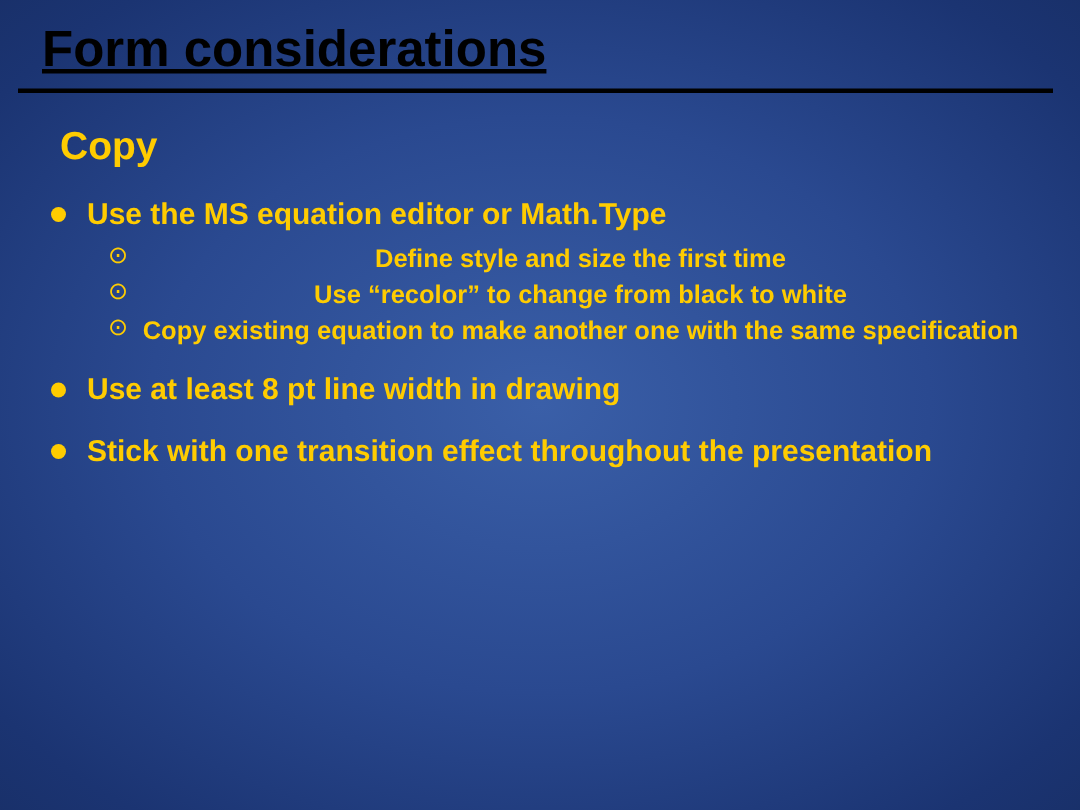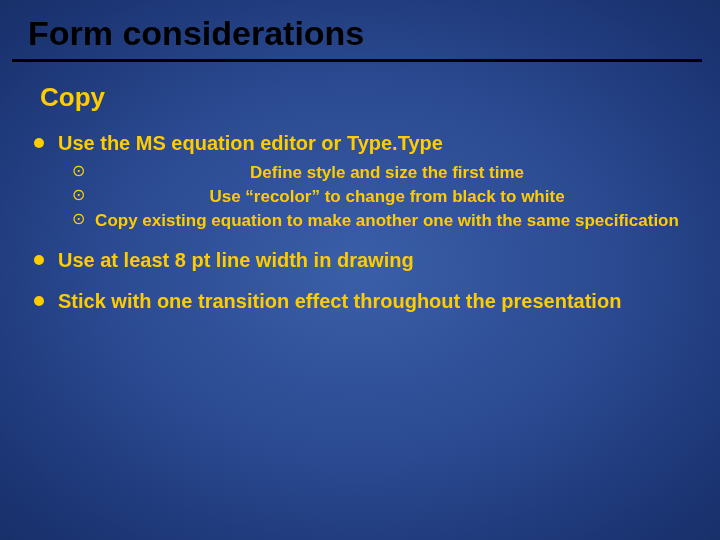--- a/index.html
+++ b/index.html
@@ -15,20 +15,21 @@
   position: relative;
 }
 .title-wrap {
   padding: 14px 0 0 28px;
 }
 .title {
   color: #000000;
   font-size: 34px;
   font-weight: bold;
   letter-spacing: 0px;
+  text-decoration: underline;
 }
 .underline {
   height: 3px;
   background: #000000;
   margin: 6px 18px 0 12px;
 }
 .subtitle {
   color: #ffcc00;
   font-size: 26px;
   font-weight: bold;
@@ -91,21 +92,21 @@
 <div class="title-wrap">
   <div class="title">Form considerations</div>
 </div>
 <div class="underline"></div>
 
 <div class="subtitle">Copy</div>
 
 <div class="content">
   <ul class="main">
     <li>
-      <span>Use the MS equation editor or Type.Type</span>
+      <span>Use the MS equation editor or Math.Type</span>
       <ul class="sub">
         <li><span>Define style and size  the first time</span></li>
         <li><span>Use “recolor” to change from black to white</span></li>
         <li><span>Copy existing equation to make another one with the same specification</span></li>
       </ul>
     </li>
     <li><span>Use at least 8 pt line width in drawing</span></li>
     <li><span>Stick with one transition effect throughout the presentation</span></li>
   </ul>
 </div>

